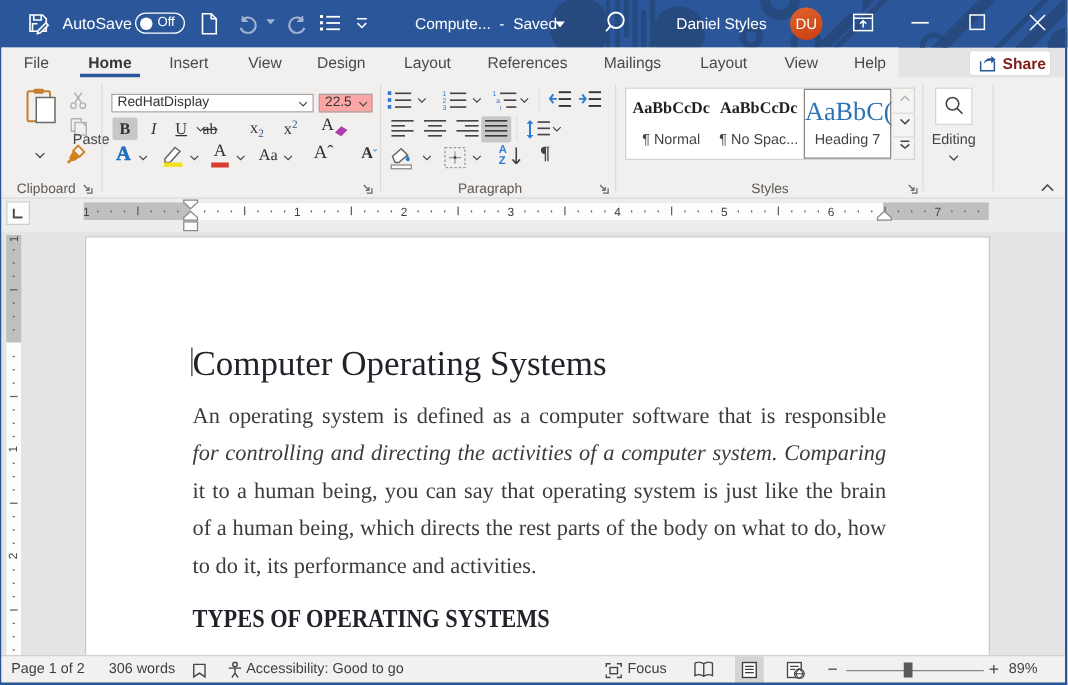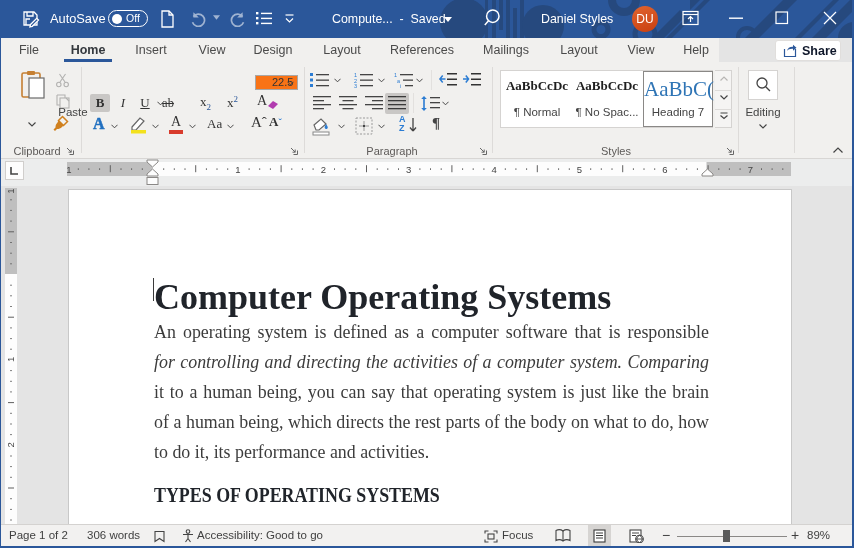--- a/index.html
+++ b/index.html
@@ -145,21 +145,21 @@
   <div class="tab" style="left:382px;width:78px;">References</div>
   <div class="tab" style="left:472px;width:66px;">Mailings</div>
   <div class="tab" style="left:550px;width:56px;">Layout</div>
   <div class="tab" style="left:618px;width:44px;">View</div>
   <div class="tab" style="left:673px;width:44px;">Help</div>
   <div class="abs" style="left:774px;top:1.5px;width:66px;height:21px;background:#fff;border:1px solid #e0dedc;border-radius:3px;">
     <svg class="abs" style="left:7px;top:3.5px" width="15" height="14" viewBox="0 0 15 14" fill="none" stroke="#2b579a" stroke-width="1.2">
       <path d="M1.5 5 v7.5 h11 V5"></path>
       <path d="M4 7 c0.5-3 3-4.5 6-4.3 l0-2 3.5 3 -3.5 3 0-2 c-2.5-0.3-5 0.6-6 2.3 z" fill="#2b579a" stroke="none"></path>
     </svg>
-    <span class="abs" style="left:26px;top:3px;font-size:12.5px;font-weight:bold;color:#0f172a;">Share</span>
+    <span class="abs" style="left:26px;top:3px;font-size:12.5px;font-weight:bold;color:#7f1d1d;">Share</span>
   </div>
 </div>
 <div id="ribbon">
 
   <svg class="abs" style="left:19px;top:8px" width="26" height="30" viewBox="0 0 26 30">
     <rect x="2" y="3" width="18" height="24" rx="1.5" fill="none" stroke="#c57f32" stroke-width="1.6"></rect>
     <rect x="7" y="1" width="8" height="4" rx="1" fill="#c57f32"></rect>
     <rect x="9" y="8" width="15" height="20" fill="#fff" stroke="#6a6a6a" stroke-width="1.2"></rect>
   </svg>
   <div class="abs" style="left:14px;top:44px;width:36px;text-align:center;font-size:11.5px;color:#444;margin-left:40px;">Paste</div>
@@ -183,21 +183,26 @@
   <svg class="abs" style="left:52px;top:52px" width="17" height="17" viewBox="0 0 17 17">
     <path d="M9.5 2.5 l5 5 -4 4 -5-5 z" fill="none" stroke="#d0801e" stroke-width="1.5"></path>
     <path d="M5.5 6.5 l5 5 -1.5 1.5 c-1.5 1.5-3 2-5 2 l-2 2 -1.5-1.5 2-2 c0-2 0.5-3.5 2-5 z" fill="#d0801e"></path>
   </svg>
   <div class="glabel" style="left:0px;width:72px;">Clipboard</div>
   <svg class="launcher" style="left:64px;" width="10" height="10" viewBox="0 0 10 10" fill="none" stroke="#666" stroke-width="1">
       <path d="M8.5 4.5 v4 h-4 M2 2 L6.2 6.2 M6.2 6.2 v-2.7 M6.2 6.2 h-2.7"></path>
     </svg>
   <div class="gsep" style="left:80px;"></div>
 
-  <div class="abs" style="left:254px;top:13px;width:43px;height:15px;border:1px solid #a9a7a5;background:#f97316;font-size:11px;color:#333;line-height:13px;padding-left:16px;">22.5
+  <div class="abs" style="left:88px;top:13px;width:162px;height:15px;border:1px solid #a9a7a5;background:#fff;font-size:11px;color:#333;line-height:13px;padding-left:4px;">RedHatDisplay
+    <svg class="abs" style="right:4px;top:5px" width="7" height="5" viewBox="0 0 8 5">
+        <path d="M0.5 0.5 L4 4 L7.5 0.5" fill="none" stroke="#444" stroke-width="1.1"></path>
+      </svg>
+  </div>
+  <div class="abs" style="left:254px;top:13px;width:43px;height:15px;border:1px solid #a9a7a5;background:#fca5a5;font-size:11px;color:#333;line-height:13px;padding-left:4px;">22.5
     <svg class="abs" style="right:3px;top:5px" width="7" height="5" viewBox="0 0 8 5">
         <path d="M0.5 0.5 L4 4 L7.5 0.5" fill="none" stroke="#444" stroke-width="1.1"></path>
       </svg>
   </div>
 
   <div class="abs" style="left:89px;top:32px;width:20px;height:18px;background:#c9c7c5;border-radius:2px;text-align:center;font-size:13px;font-weight:bold;color:#333;line-height:18px;font-family:'Liberation Serif',serif;">B</div>
   <div class="abs" style="left:114px;top:32px;width:16px;height:18px;text-align:center;font-size:13px;font-style:italic;color:#333;line-height:18px;font-family:'Liberation Serif',serif;">I</div>
   <div class="abs" style="left:136px;top:32px;width:16px;height:18px;text-align:center;font-size:13px;color:#333;line-height:17px;font-family:'Liberation Serif',serif;text-decoration:underline;">U</div>
   <svg class="abs" style="left:156px;top:39px" width="7" height="5" viewBox="0 0 8 5">
       <path d="M0.5 0.5 L4 4 L7.5 0.5" fill="none" stroke="#444" stroke-width="1.1"></path>
@@ -225,21 +230,21 @@
   <div class="abs" style="left:170px;top:52px;font-size:14px;color:#333;font-family:'Liberation Serif',serif;">A</div>
   <rect class="abs" style="left:168px;top:68px;width:14px;height:3.5px;background:#d83b2c;"></rect>
   <svg class="abs" style="left:188px;top:62px" width="7" height="5" viewBox="0 0 8 5">
       <path d="M0.5 0.5 L4 4 L7.5 0.5" fill="none" stroke="#444" stroke-width="1.1"></path>
     </svg>
   <div class="abs" style="left:206px;top:54px;font-size:13px;color:#333;font-family:'Liberation Serif',serif;">Aa</div>
   <svg class="abs" style="left:226px;top:62px" width="7" height="5" viewBox="0 0 8 5">
       <path d="M0.5 0.5 L4 4 L7.5 0.5" fill="none" stroke="#444" stroke-width="1.1"></path>
     </svg>
   <div class="abs" style="left:250px;top:52px;font-size:15px;color:#333;font-family:'Liberation Serif',serif;">Aˆ</div>
-  <div class="abs" style="left:268px;top:52px;font-size:13px;color:#333;font-family:'Liberation Serif',serif;font-weight:bold;">A<span style="color:#2b7cd3;font-size:10px;">ˇ</span></div>
+  <div class="abs" style="left:288px;top:52px;font-size:13px;color:#333;font-family:'Liberation Serif',serif;font-weight:bold;">A<span style="color:#2b7cd3;font-size:10px;">ˇ</span></div>
   <svg class="launcher" style="left:288px;" width="10" height="10" viewBox="0 0 10 10" fill="none" stroke="#666" stroke-width="1">
       <path d="M8.5 4.5 v4 h-4 M2 2 L6.2 6.2 M6.2 6.2 v-2.7 M6.2 6.2 h-2.7"></path>
     </svg>
   <div class="gsep" style="left:303px;"></div>
 
   <svg class="abs" style="left:309px;top:10px" width="20" height="16" viewBox="0 0 20 16">
     <g fill="#2b7cd3">
         <rect x="0" y="1" width="3" height="3"></rect>
         <rect x="0" y="6.5" width="3" height="3"></rect>
         <rect x="0" y="12" width="3" height="3"></rect>
@@ -533,21 +538,21 @@
       <rect x="9.2" y="290.8" width="1.6" height="1" fill="#606060"></rect>
       <rect x="7" y="301.5" width="6" height="1" fill="#606060"></rect>
       <rect x="9.2" y="312.2" width="1.6" height="1" fill="#606060"></rect>
       <rect x="9.2" y="322.9" width="1.6" height="1" fill="#606060"></rect>
       <rect x="9.2" y="333.5" width="1.6" height="1" fill="#606060"></rect>
       <text x="10" y="5.1" font-size="9.5" fill="#444" text-anchor="middle" font-family="Liberation Sans" transform="rotate(-90 10 5.1) translate(0 3)">1</text>
       <text x="10" y="173.4" font-size="9.5" fill="#444" text-anchor="middle" font-family="Liberation Sans" transform="rotate(-90 10 173.4) translate(0 3)">1</text>
       <text x="10" y="258.8" font-size="9.5" fill="#444" text-anchor="middle" font-family="Liberation Sans" transform="rotate(-90 10 258.8) translate(0 3)">2</text>
     </svg>
   <div class="abs" style="left:152px;top:92px;width:1px;height:23px;background:#3a3a3a;"></div>
-  <div class="abs" style="left:153px;top:90px;width:560px;font-family:'Liberation Serif',serif;font-size:36px;font-weight:bold;color:#20242a;white-space:nowrap;">Computer Operating Systems</div>
+  <div class="abs" style="left:153px;top:90px;width:560px;font-family:'Liberation Serif',serif;font-size:28px;font-weight:normal;color:#20242a;white-space:nowrap;">Computer Operating Systems</div>
   <div class="abs" style="left:153px;top:131px;width:555px;font-family:'Liberation Serif',serif;font-size:17.9px;line-height:30px;color:#3c3c3c;">
       <div style="text-align:justify;text-align-last:justify;">An operating system is defined as a computer software that is responsible</div>
       <div style="text-align:justify;text-align-last:justify;font-style:italic;">for controlling and directing the activities of a computer system. Comparing</div>
       <div style="text-align:justify;text-align-last:justify;">it to a human being, you can say that operating system is just like the brain</div>
       <div style="text-align:justify;text-align-last:justify;">of a human being, which directs the rest parts of the body on what to do, how</div>
       <div style="text-align:justify;text-align-last:left;">to do it, its performance and activities.</div>
     </div>
   <div class="abs" style="left:153px;top:297px;font-family:'Liberation Serif',serif;font-size:17.9px;font-weight:bold;color:#20242a;white-space:nowrap;transform:scaleY(1.16);transform-origin:left top;">TYPES OF OPERATING SYSTEMS</div>
 </div>
 <div id="statusbar">

